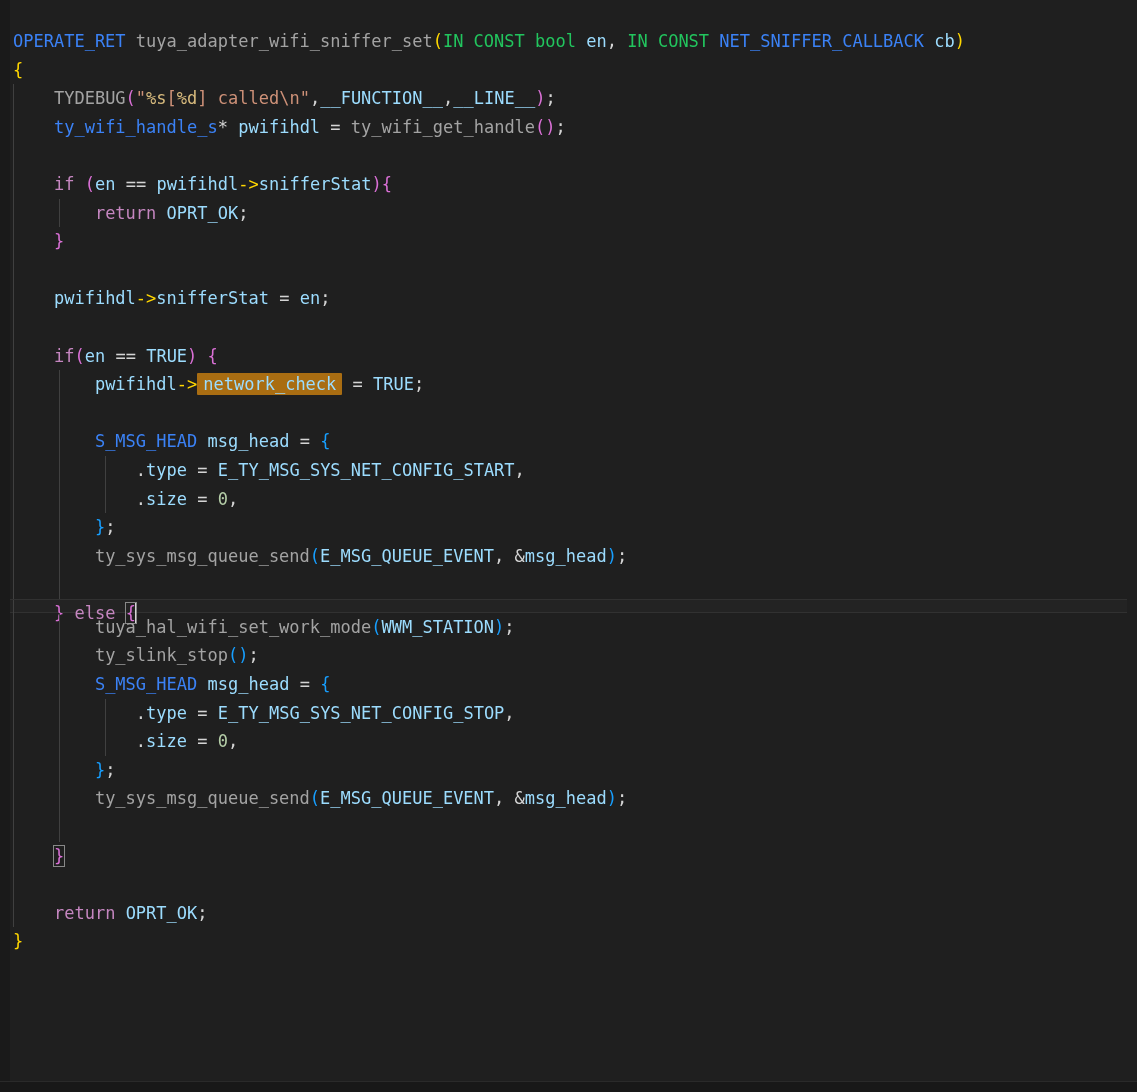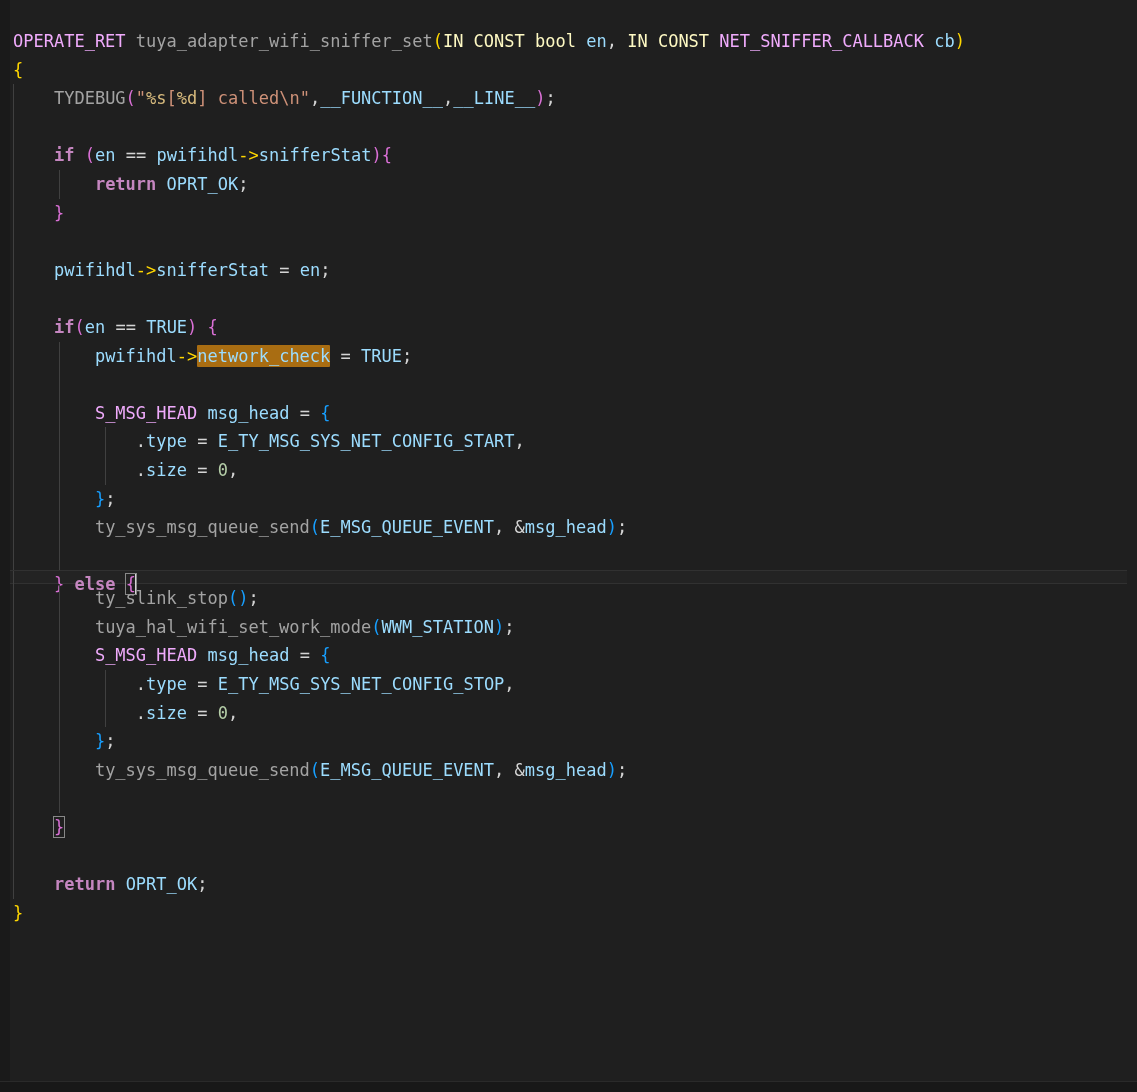--- a/index.html
+++ b/index.html
@@ -79,41 +79,41 @@
     top: 0;
     width: 1px;
     height: 28.6px;
     background: #404040;
   }
   .g0 { left: 3px; }
   .g1 { left: 49px; }
   .g2 { left: 95px; }
 
   
-  .t-type     { color: #f0abfc; }  
+  .t-type     { color: #3b82f6; }  
   .t-func     { color: #a3a3a3; }  
   .t-var      { color: #9cdcfe; }  
-  .t-kw       { color: #c586c0; font-weight: bold; }  
-  .t-kw2      { color: #fef9c3; }  
+  .t-kw       { color: #c586c0; }  
+  .t-kw2      { color: #22c55e; }  
   .t-num      { color: #b5cea8; }  
   .t-str      { color: #ce9178; }  
   .t-fmt      { color: #d7ba7d; }  
   .t-op       { color: #d4d4d4; }  
   .t-punc     { color: #d4d4d4; }
 
   
   .b1 { color: #ffd700; }  
   .b2 { color: #da70d6; }  
   .b3 { color: #179fff; }  
 
   
   .match {
     background: #a96d12;
     border-radius: 1px;
-    padding: 1px 0;
+    padding: 1px 6px;
   }
 
   
   .bracket-box {
     outline: 1px solid #888888;
     background: transparent;
   }
   .caret {
     display: inline-block;
     width: 0;
@@ -131,20 +131,21 @@
   <div id="gutter"></div>
 
   <div id="code-area">
 
     <div class="line" style="margin-top:27px;"><span class="t-type">OPERATE_RET</span> <span class="t-func">tuya_adapter_wifi_sniffer_set</span><span class="b1">(</span><span class="t-kw2">IN CONST bool</span> <span class="t-var">en</span><span class="t-punc">,</span> <span class="t-kw2">IN CONST</span> <span class="t-type">NET_SNIFFER_CALLBACK</span> <span class="t-var">cb</span><span class="b1">)</span></div>
 
     <div class="line"><span class="b1">{</span></div>
 
     <div class="line"><span class="guide g0"></span>    <span class="t-func">TYDEBUG</span><span class="b2">(</span><span class="t-str">"</span><span class="t-fmt">%s</span><span class="t-str">[</span><span class="t-fmt">%d</span><span class="t-str">] called\n"</span><span class="t-punc">,</span><span class="t-var">__FUNCTION__</span><span class="t-punc">,</span><span class="t-var">__LINE__</span><span class="b2">)</span><span class="t-punc">;</span></div>
 
+    <div class="line"><span class="guide g0"></span>    <span class="t-type">ty_wifi_handle_s</span><span class="t-op">*</span> <span class="t-var">pwifihdl</span> <span class="t-op">=</span> <span class="t-func">ty_wifi_get_handle</span><span class="b2">()</span><span class="t-punc">;</span></div>
 
     <div class="line"><span class="guide g0"></span></div>
 
     <div class="line"><span class="guide g0"></span>    <span class="t-kw">if</span> <span class="b2">(</span><span class="t-var">en</span> <span class="t-op">==</span> <span class="t-var">pwifihdl</span><span class="b1">-&gt;</span><span class="t-var">snifferStat</span><span class="b2">)</span><span class="b2">{</span></div>
 
     <div class="line"><span class="guide g0"></span><span class="guide g1"></span>        <span class="t-kw">return</span> <span class="t-var">OPRT_OK</span><span class="t-punc">;</span></div>
 
     <div class="line"><span class="guide g0"></span>    <span class="b2">}</span></div>
 
     <div class="line"><span class="guide g0"></span></div>
@@ -169,23 +170,23 @@
     <div class="line"><span class="guide g0"></span><span class="guide g1"></span><span class="guide g2"></span>            <span class="t-punc">.</span><span class="t-var">size</span> <span class="t-op">=</span> <span class="t-num">0</span><span class="t-punc">,</span></div>
 
     <div class="line"><span class="guide g0"></span><span class="guide g1"></span>        <span class="b3">}</span><span class="t-punc">;</span></div>
 
     <div class="line"><span class="guide g0"></span><span class="guide g1"></span>        <span class="t-func">ty_sys_msg_queue_send</span><span class="b3">(</span><span class="t-var">E_MSG_QUEUE_EVENT</span><span class="t-punc">,</span> <span class="t-op">&amp;</span><span class="t-var">msg_head</span><span class="b3">)</span><span class="t-punc">;</span></div>
 
     <div class="line"><span class="guide g0"></span><span class="guide g1"></span></div>
 
     <div class="line current"><span class="guide g0" style="left:13px;"></span>    <span class="b2">}</span> <span class="t-kw">else</span> <span class="b2 bracket-box">{</span><span class="caret"></span></div>
 
+    <div class="line"><span class="guide g0"></span><span class="guide g1"></span>        <span class="t-func">tuya_hal_wifi_set_work_mode</span><span class="b3">(</span><span class="t-var">WWM_STATION</span><span class="b3">)</span><span class="t-punc">;</span></div>
+
     <div class="line"><span class="guide g0"></span><span class="guide g1"></span>        <span class="t-func">ty_slink_stop</span><span class="b3">()</span><span class="t-punc">;</span></div>
-
-    <div class="line"><span class="guide g0"></span><span class="guide g1"></span>        <span class="t-func">tuya_hal_wifi_set_work_mode</span><span class="b3">(</span><span class="t-var">WWM_STATION</span><span class="b3">)</span><span class="t-punc">;</span></div>
 
     <div class="line"><span class="guide g0"></span><span class="guide g1"></span>        <span class="t-type">S_MSG_HEAD</span> <span class="t-var">msg_head</span> <span class="t-op">=</span> <span class="b3">{</span></div>
 
     <div class="line"><span class="guide g0"></span><span class="guide g1"></span><span class="guide g2"></span>            <span class="t-punc">.</span><span class="t-var">type</span> <span class="t-op">=</span> <span class="t-var">E_TY_MSG_SYS_NET_CONFIG_STOP</span><span class="t-punc">,</span></div>
 
     <div class="line"><span class="guide g0"></span><span class="guide g1"></span><span class="guide g2"></span>            <span class="t-punc">.</span><span class="t-var">size</span> <span class="t-op">=</span> <span class="t-num">0</span><span class="t-punc">,</span></div>
 
     <div class="line"><span class="guide g0"></span><span class="guide g1"></span>        <span class="b3">}</span><span class="t-punc">;</span></div>
 
     <div class="line"><span class="guide g0"></span><span class="guide g1"></span>        <span class="t-func">ty_sys_msg_queue_send</span><span class="b3">(</span><span class="t-var">E_MSG_QUEUE_EVENT</span><span class="t-punc">,</span> <span class="t-op">&amp;</span><span class="t-var">msg_head</span><span class="b3">)</span><span class="t-punc">;</span></div>

